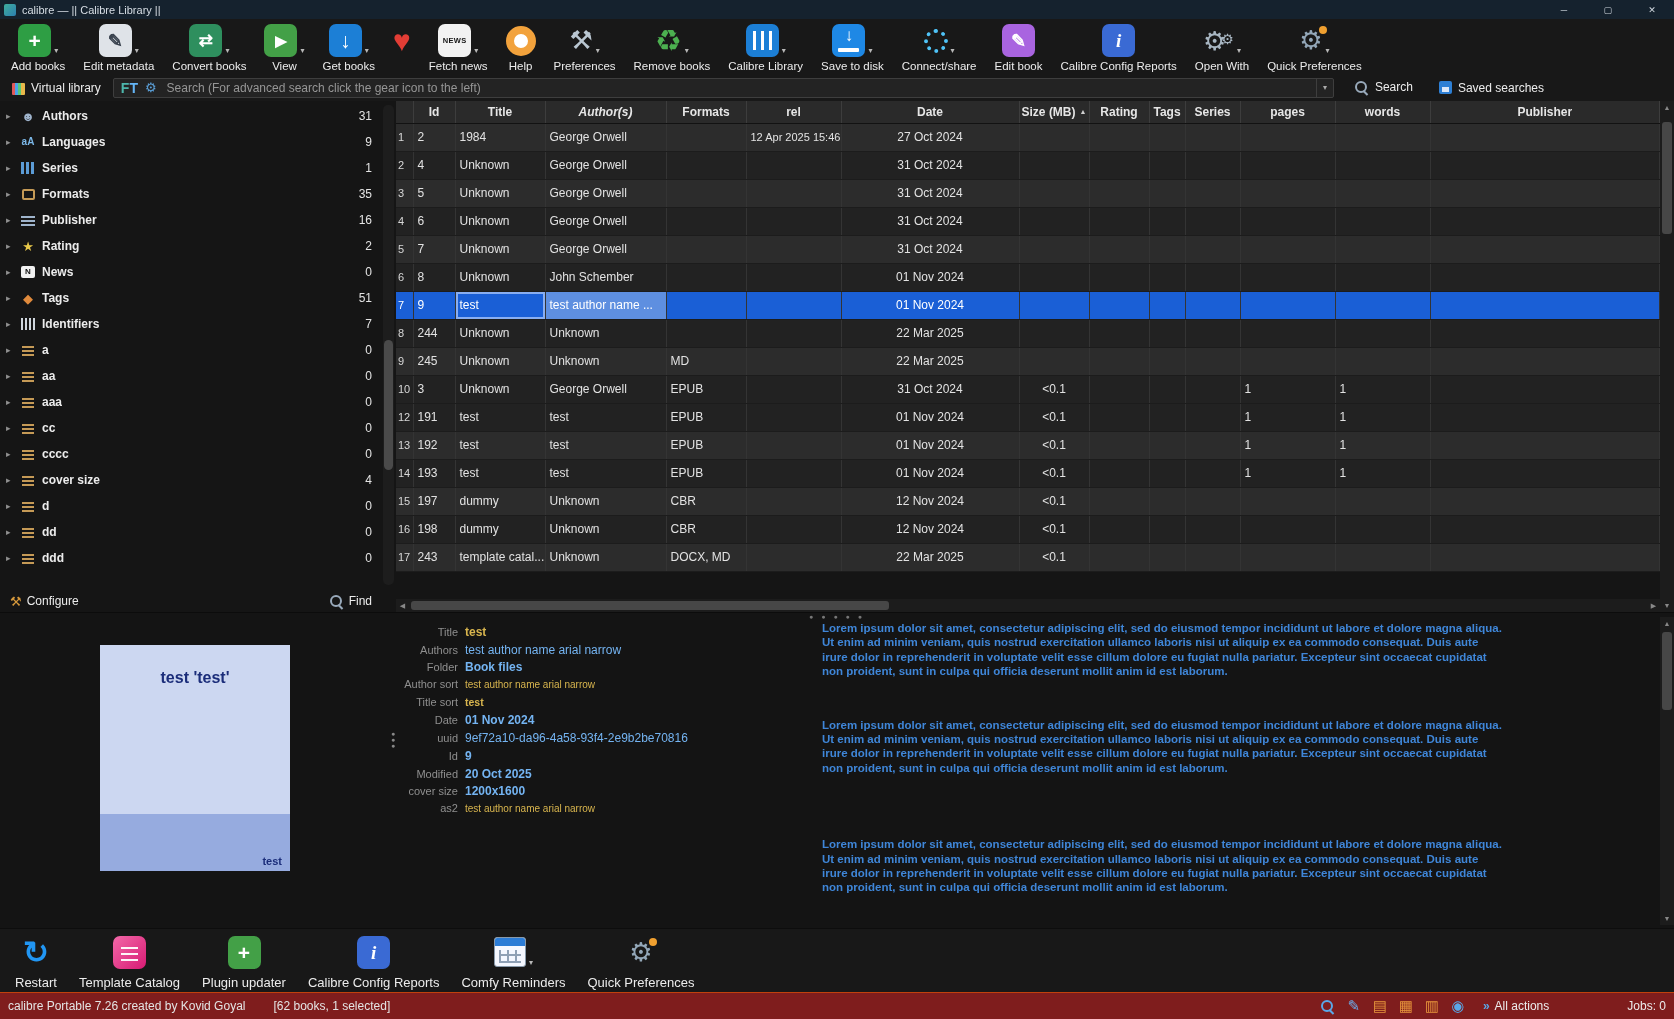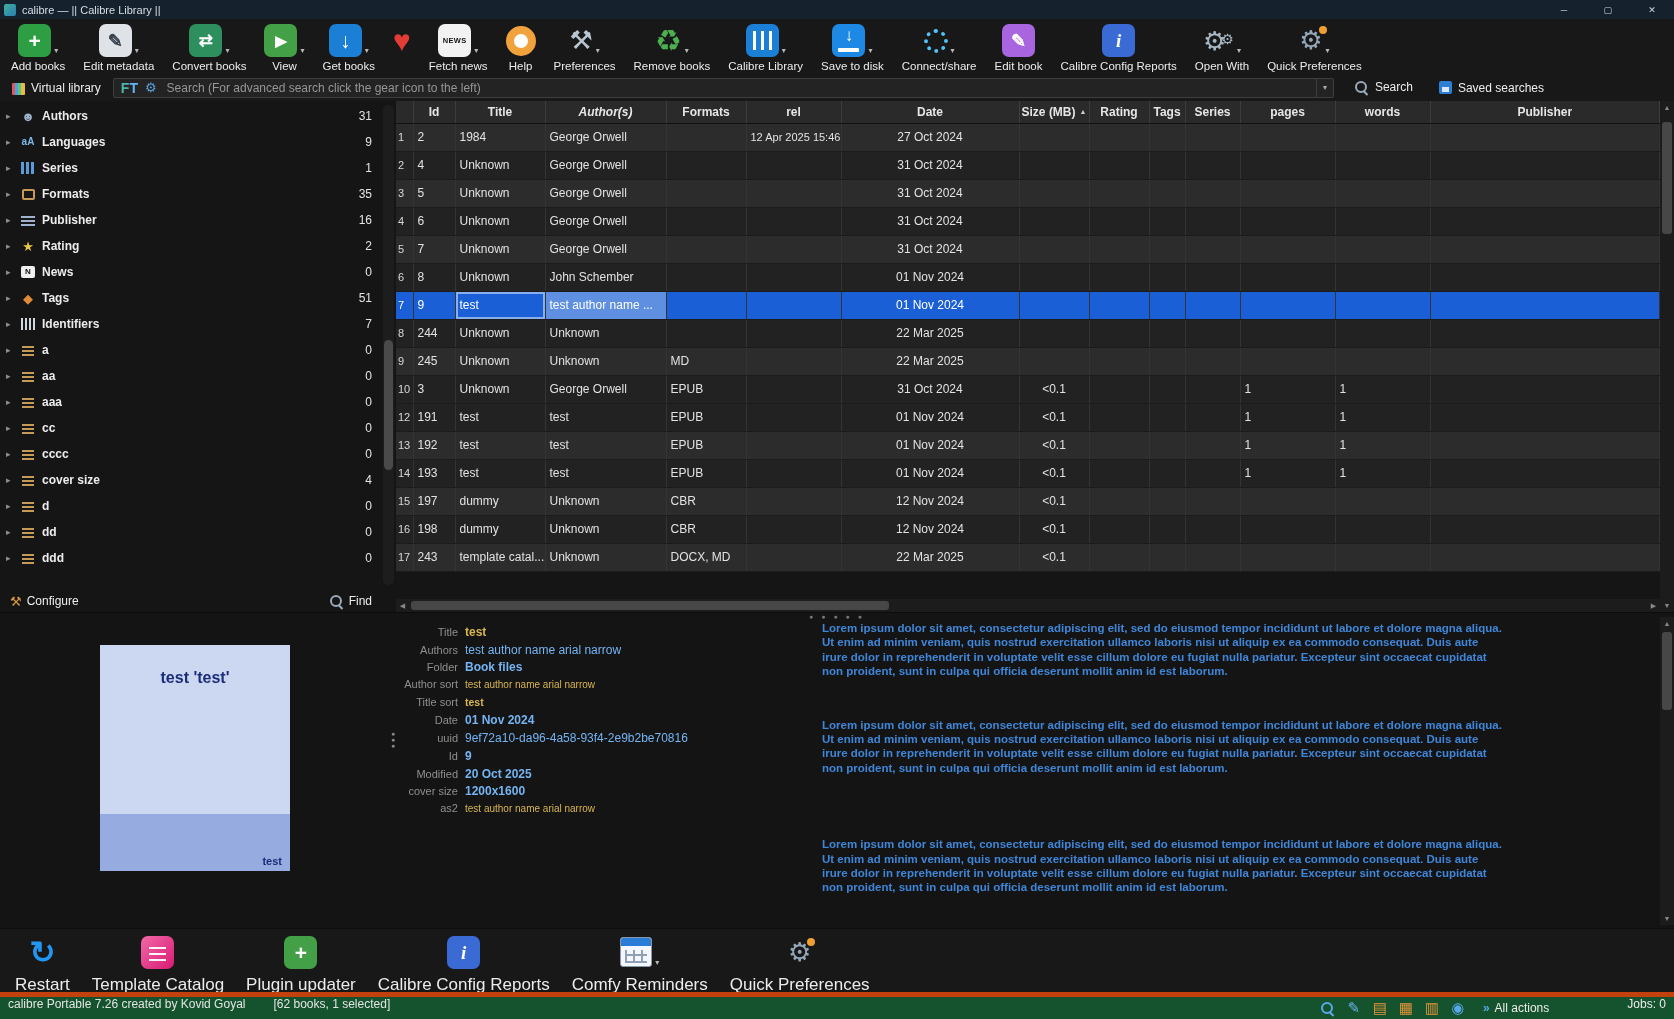--- a/index.html
+++ b/index.html
@@ -124,23 +124,23 @@
 .cm-p{color:#3f86d8;font-weight:bold;font-size:11.5px;line-height:14.4px;margin:0 0 14px 0}
 .cm-p:nth-child(1){margin-bottom:39px}
 .cm-p:nth-child(2){margin-bottom:62px}
 .cm-scroll{position:absolute;right:0;top:4px;width:14px;height:308px;background:#1c1c1c;display:flex;flex-direction:column;align-items:center}
 .cm-track{flex:1;width:100%;position:relative}
 .cm-thumb{position:absolute;top:2px;left:2px;right:2px;height:78px;background:#474747;border-radius:3px}
 
 .bottombar{height:64px;background:#181818;display:flex;align-items:flex-start;padding:4px 0 0 4px;border-top:1px solid #0d0d0d;flex:0 0 auto}
 .bb-item{display:flex;flex-direction:column;align-items:center;padding:0 11px}
 .bb-top{height:38px;display:flex;align-items:center}
-.bb-label{font-size:17px;color:#ececec;margin-top:4px;white-space:nowrap}
-
-.statusbar{height:27px;background:#14532d;display:flex;padding:0 8px;border-top:5px solid #c2410c;flex:0 0 auto;font-size:12px}
+.bb-label{font-size:13px;color:#ececec;margin-top:4px;white-space:nowrap}
+
+.statusbar{height:27px;background:#7f1d1d;display:flex;align-items:center;padding:0 8px;border-top:1px solid #c2410c;flex:0 0 auto;font-size:12px}
 .sb-left{color:#e4e4e4}
 .sb-sel{color:#e4e4e4;margin-left:28px}
 .sb-spacer{flex:1}
 #status-icons{display:flex;align-items:center}
 .st-ico{width:22px;height:18px;display:flex;align-items:center;justify-content:center;margin-left:4px}
 .sb-actions{display:flex;align-items:center;gap:5px;margin-left:14px;color:#ececec}
 .aa-ico{color:#5aa8e8;font-weight:bold}
 .sb-jobs{margin-left:78px;color:#ececec}
 </style>
 </head>

